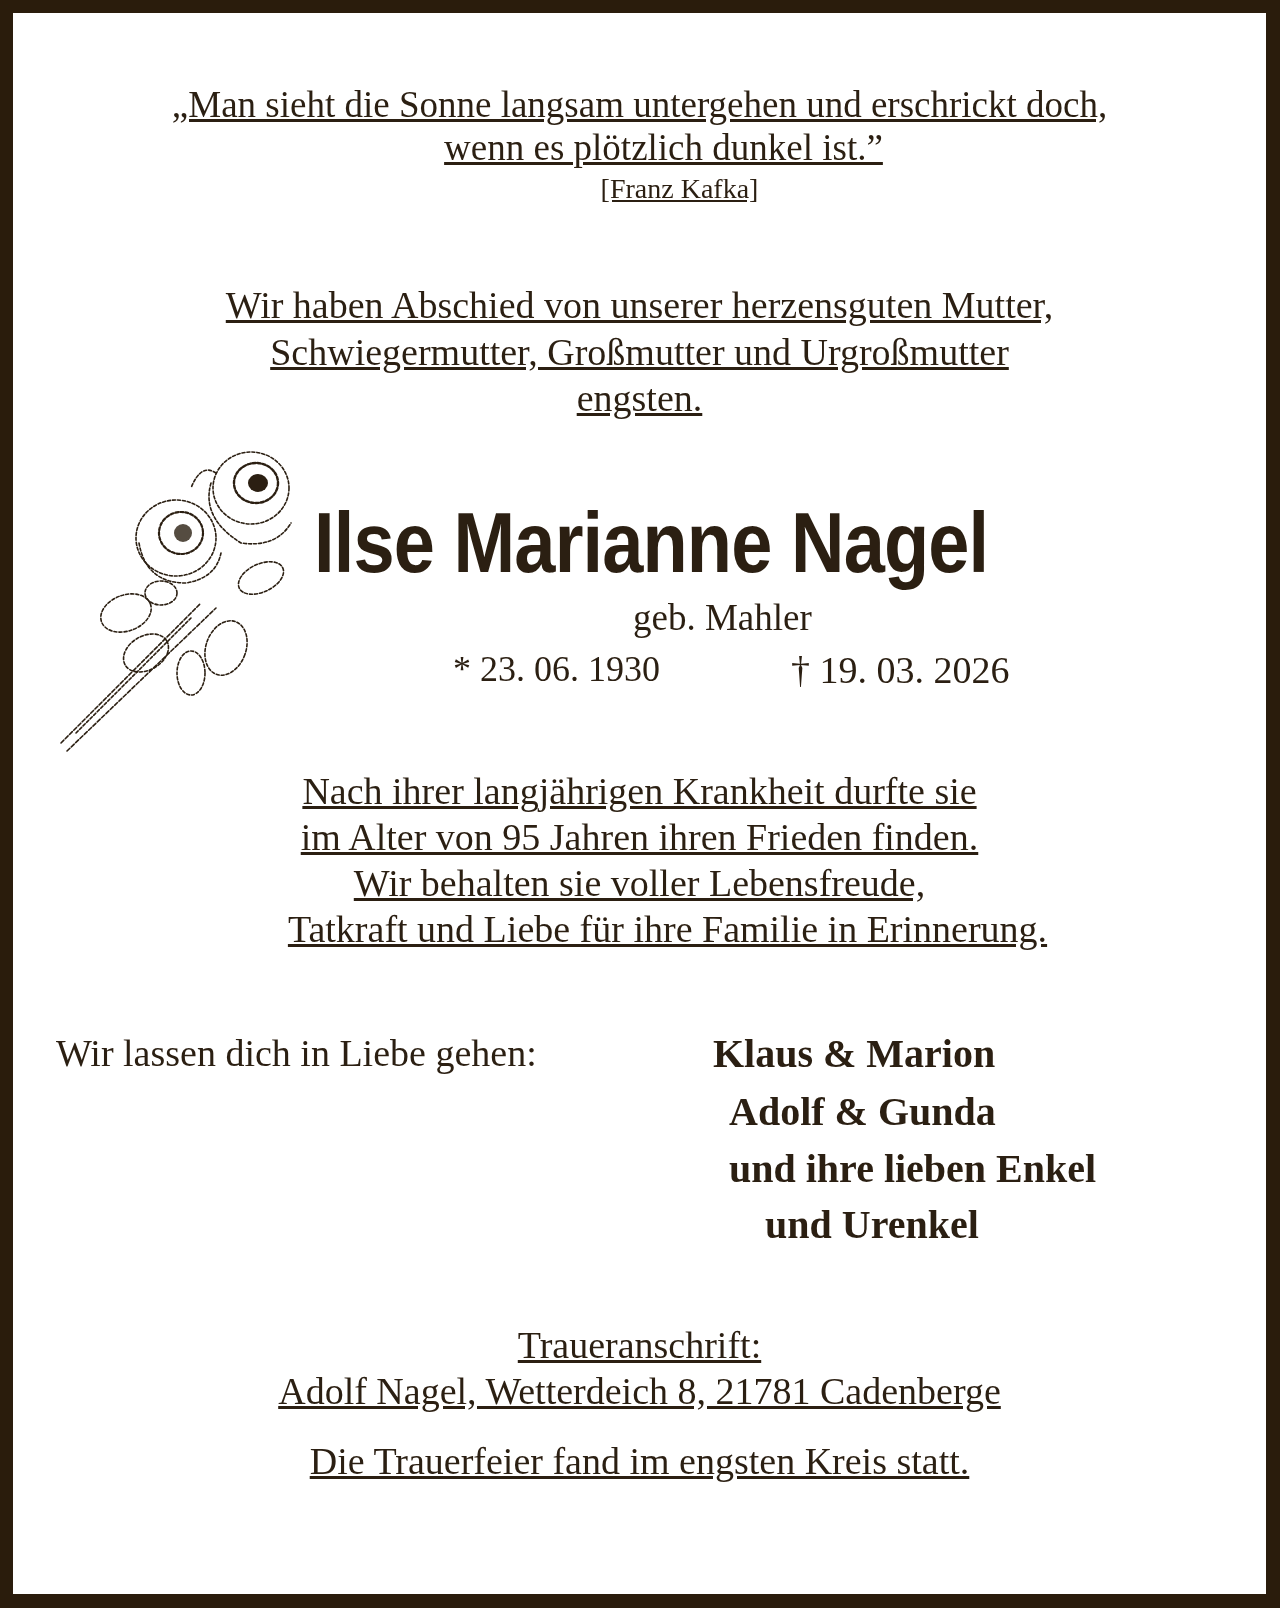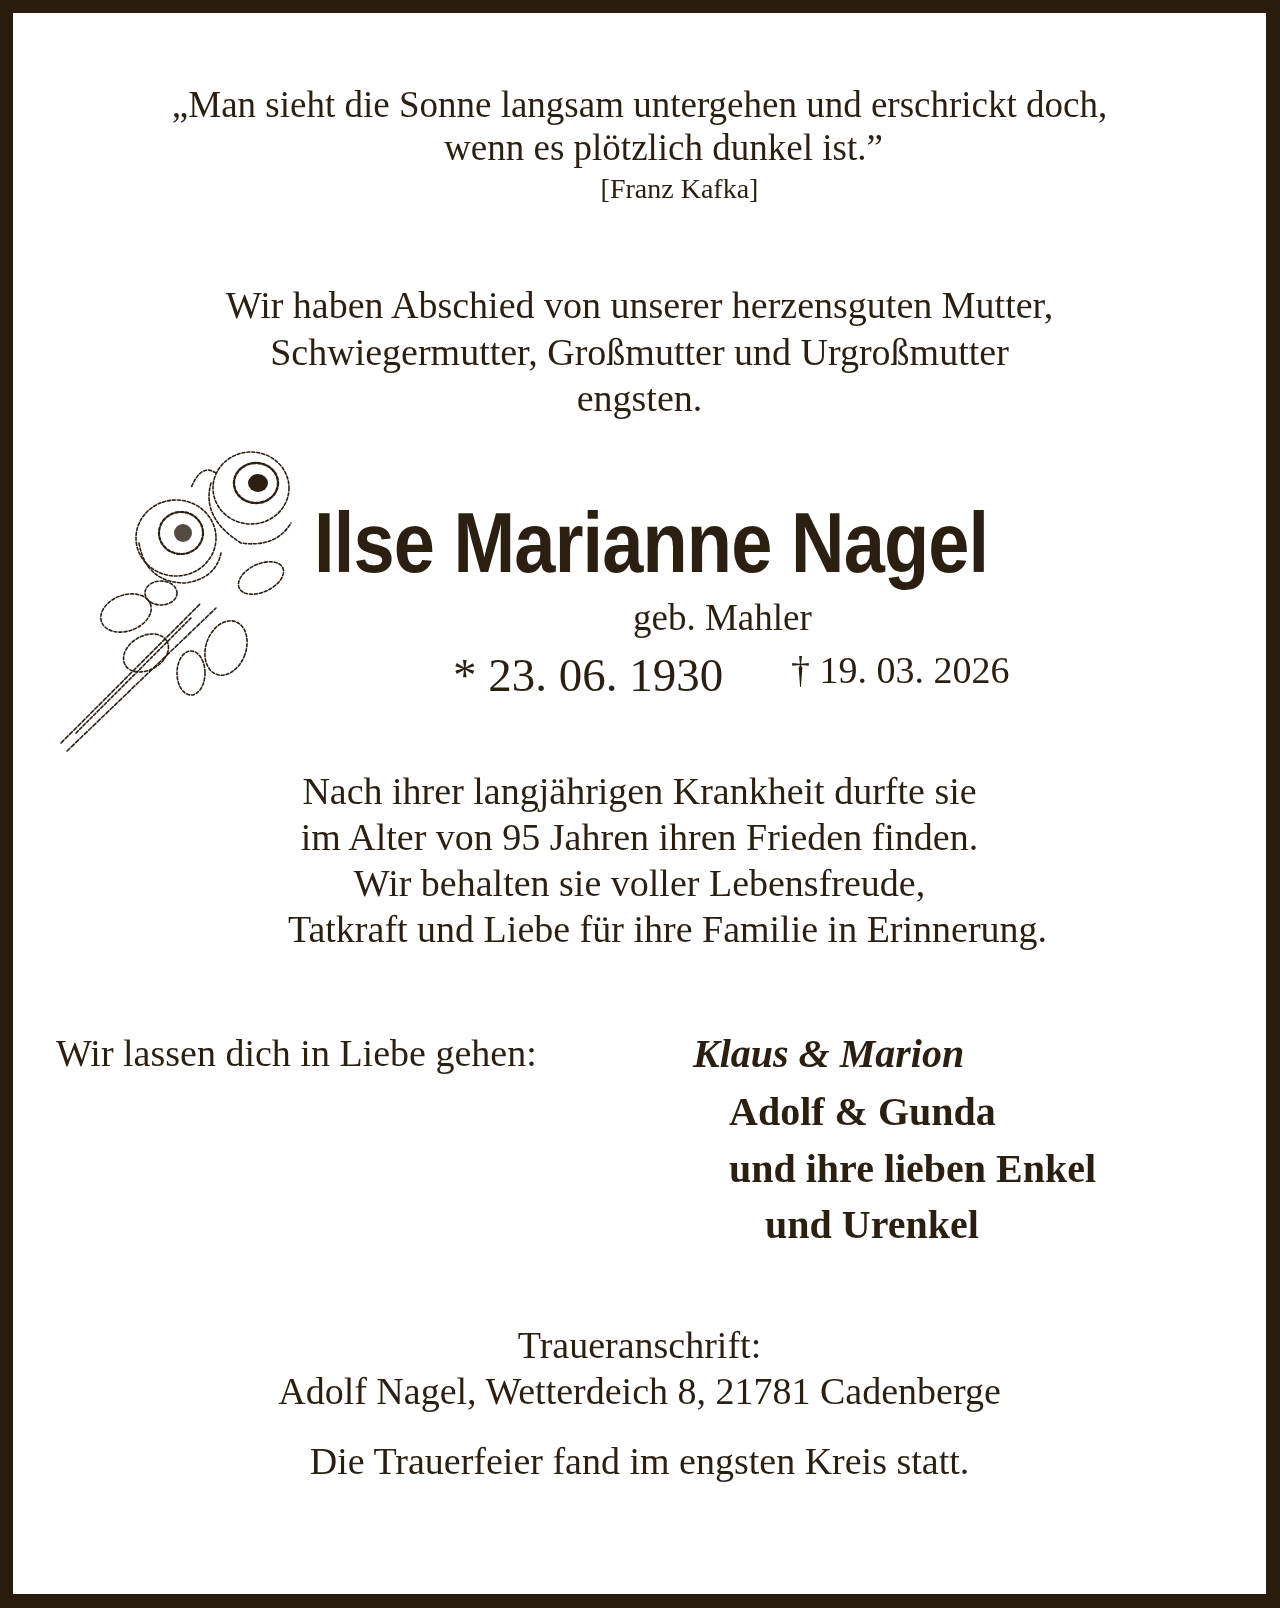--- a/index.html
+++ b/index.html
@@ -8,20 +8,21 @@
     position: relative; overflow: hidden;
     font-family: "Liberation Serif", serif; color: #2b1f12;
   }
   .frame {
     position: absolute; left: 13px; top: 13px; width: 1253px; height: 1581px;
     background: #ffffff;
   }
   .line {
     position: absolute; left: 0; width: 1253px; text-align: center; white-space: nowrap;
     transform-origin: center top;
+    text-decoration: underline;
   }
   .serif { font-family: "Liberation Serif", serif; }
   .quote { font-size: 37px; }
   .attrib { font-size: 28px; padding-left: 40px; }
   .body-text { font-size: 38px; }
   .title {
     font-family: "Liberation Sans", sans-serif; font-weight: bold; font-size: 86px;
     letter-spacing: -1px;
   }
   .abs { position: absolute; white-space: nowrap; }
@@ -61,30 +62,30 @@
     <ellipse cx="75" cy="180" rx="26" ry="18" transform="rotate(-20 75 180)"></ellipse>
     <ellipse cx="95" cy="220" rx="24" ry="17" transform="rotate(-30 95 220)"></ellipse>
     <ellipse cx="175" cy="215" rx="20" ry="28" transform="rotate(20 175 215)"></ellipse>
     <ellipse cx="210" cy="145" rx="24" ry="14" transform="rotate(-25 210 145)"></ellipse>
     <ellipse cx="140" cy="240" rx="14" ry="22"></ellipse>
     <ellipse cx="110" cy="160" rx="16" ry="12"></ellipse>
   </svg>
 
   <div class="abs title" style="left:301px; top:480px; transform:scaleX(0.86); transform-origin:left top;">Ilse Marianne Nagel</div>
   <div class="abs serif" style="left:620px; top:583px; font-size:37px;">geb. Mahler</div>
-  <div class="abs serif" style="left:440px; top:635px; font-size:47px;">* 23. 06. 1930</div>
+  <div class="abs serif" style="left:440px; top:635px; font-size:36px;">* 23. 06. 1930</div>
   <div class="abs serif" style="left:778px; top:635px; font-size:38px;">† 19. 03. 2026</div>
 
   <div class="line serif body-text" style="top:756px;">Nach ihrer langjährigen Krankheit durfte sie</div>
   <div class="line serif body-text" style="top:802px;">im Alter von 95 Jahren ihren Frieden finden.</div>
   <div class="line serif body-text" style="top:848px;">Wir behalten sie voller Lebensfreude,</div>
   <div class="line serif body-text" style="top:894px;padding-left:28px;">Tatkraft und Liebe für ihre Familie in Erinnerung.</div>
 
   <div class="abs serif body-text" style="left:43px; top:1018px;">Wir lassen dich in Liebe gehen:</div>
-  <div class="abs serif bold-name" style="left:680px; top:1017px;font-style:italic;">Klaus &amp; Marion</div>
+  <div class="abs serif bold-name" style="left:700px; top:1017px;">Klaus &amp; Marion</div>
   <div class="abs serif bold-name" style="left:716px; top:1075px;">Adolf &amp; Gunda</div>
   <div class="abs serif bold-name" style="left:716px; top:1132px;">und ihre lieben Enkel</div>
   <div class="abs serif bold-name" style="left:716px; top:1188px;margin-left:36px;">und Urenkel</div>
 
   <div class="line serif body-text" style="top:1310px;">Traueranschrift:</div>
   <div class="line serif body-text" style="top:1356px;">Adolf Nagel, Wetterdeich 8, 21781 Cadenberge</div>
 
   <div class="line serif body-text" style="top:1426px;">Die Trauerfeier fand im engsten Kreis statt.</div>
 </div>
 

